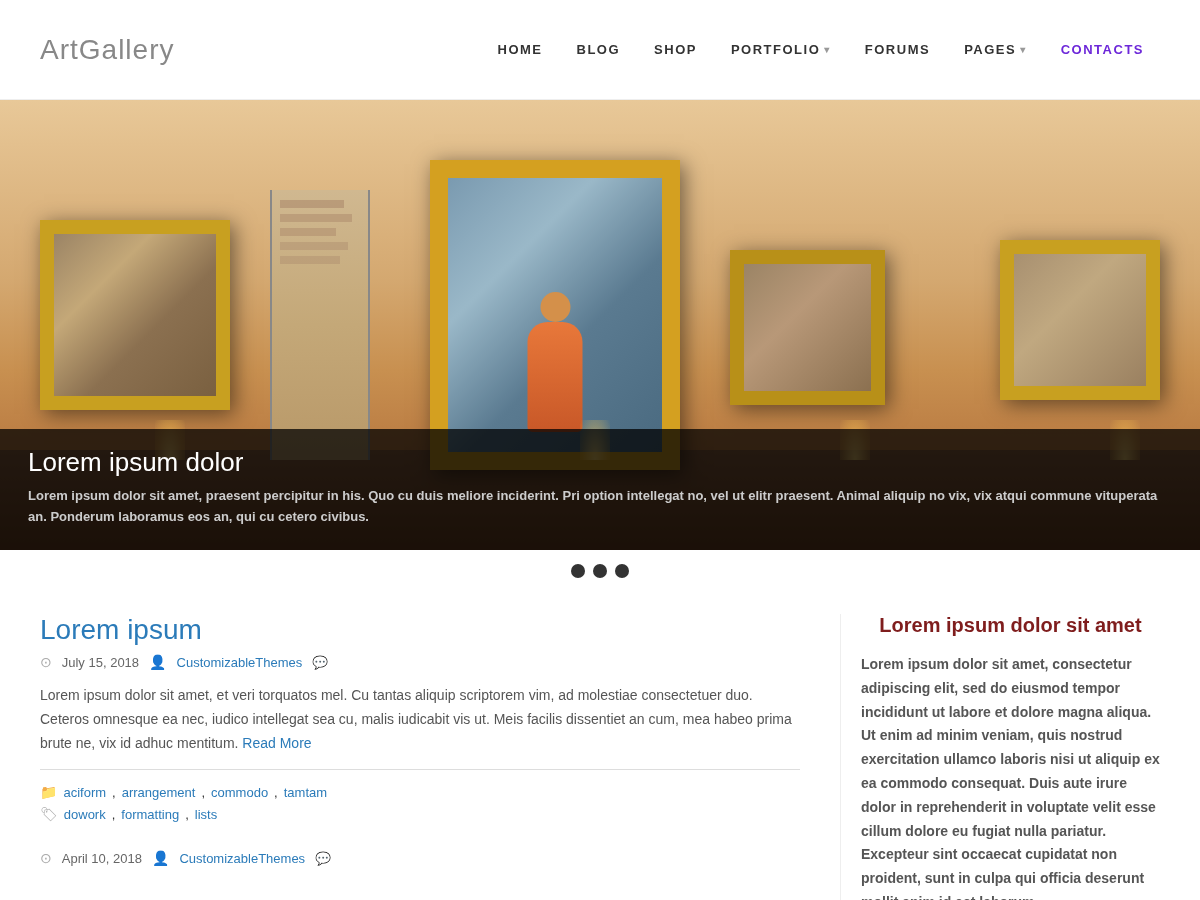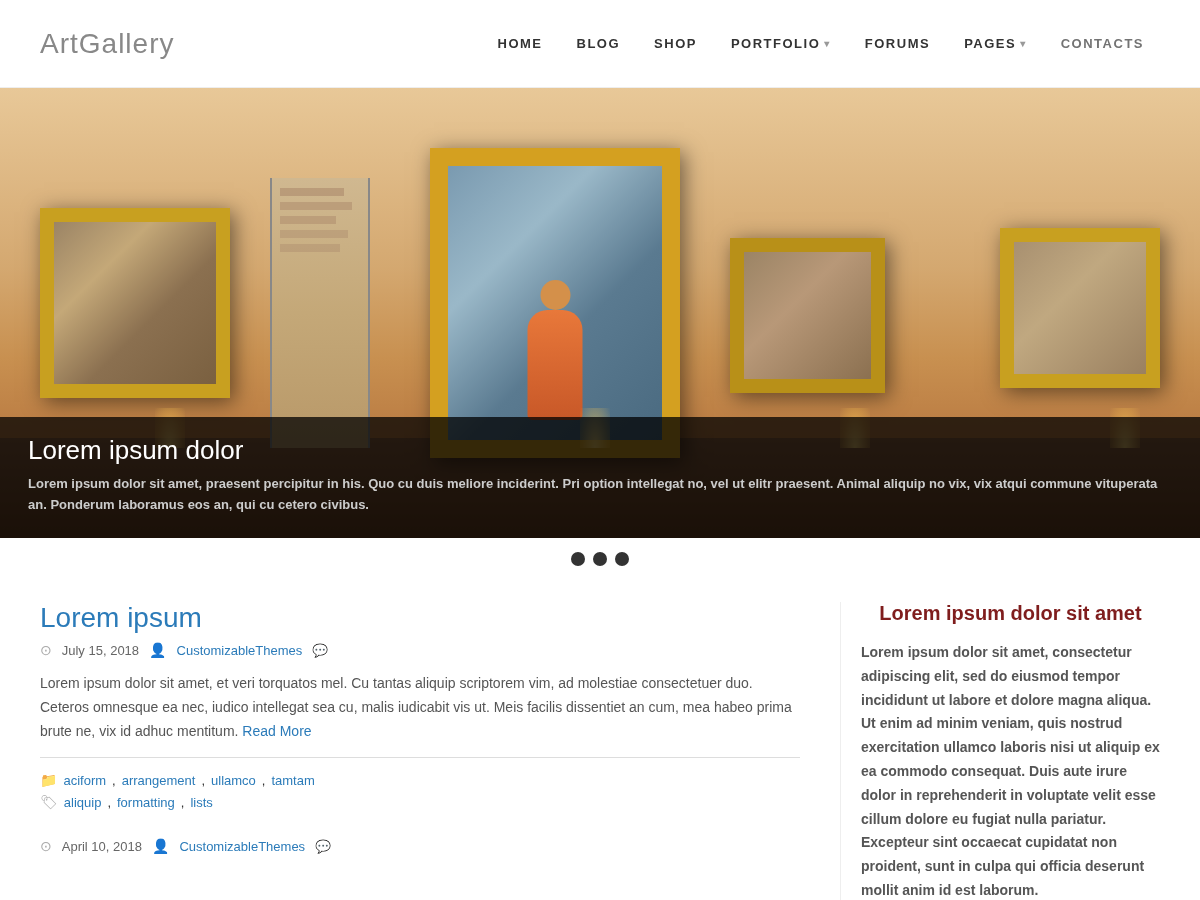--- a/index.html
+++ b/index.html
@@ -4,21 +4,21 @@
   <style>
     * { margin: 0; padding: 0; box-sizing: border-box; }
     body { font-family: Georgia, 'Times New Roman', serif; color: #333; background: #fff; }
 
     
     header {
       display: flex;
       align-items: center;
       justify-content: space-between;
       padding: 0 40px;
-      height: 88px;
+      height: 100px;
       border-bottom: 1px solid #eee;
       background: #fff;
     }
     .site-title {
       font-size: 28px;
       font-weight: 300;
       color: #888;
       letter-spacing: 1px;
       font-family: Arial, sans-serif;
     }
@@ -34,21 +34,21 @@
       color: #333;
       text-transform: uppercase;
       padding: 0 16px;
       cursor: pointer;
       font-family: Arial, sans-serif;
       display: flex;
       align-items: center;
       gap: 4px;
       white-space: nowrap;
     }
-    .nav-item.contacts { color: #737373; }
+    .nav-item.contacts { color: #6d28d9; }
     .dropdown-arrow {
       font-size: 10px;
       color: #999;
     }
 
     
     .hero {
       width: 100%;
       height: 450px;
       position: relative;
@@ -349,27 +349,27 @@
         <span>Lorem ipsum dolor sit amet, et veri torquatos mel. Cu tantas aliquip scriptorem vim, ad molestiae consectetuer duo. Ceteros omnesque ea nec, iudico intellegat sea cu, malis iudicabit vis ut. Meis facilis dissentiet an cum, mea habeo prima brute ne, vix id adhuc mentitum.</span>
         <span> </span><span class="read-more">Read More</span>
       </p>
       <hr class="post-divider">
       <div class="post-categories">
         <span class="cat-icon">📁</span>
         <span class="cat-link">aciform</span>
           <span>,</span>
         <span class="cat-link">arrangement</span>
           <span>,</span>
-        <span class="cat-link">ullamco</span>
+        <span class="cat-link">commodo</span>
           <span>,</span>
         <span class="cat-link">tamtam</span>
       </div>
       <div class="post-tags">
         <span class="tag-icon">🏷</span>
-        <span class="tag-link">aliquip</span>
+        <span class="tag-link">dowork</span>
           <span>,</span>
         <span class="tag-link">formatting</span>
           <span>,</span>
         <span class="tag-link">lists</span>
       </div>
     </article>
 
     <article class="post-2">
       <div class="post-meta">
         <span class="meta-icon">⊙</span>

